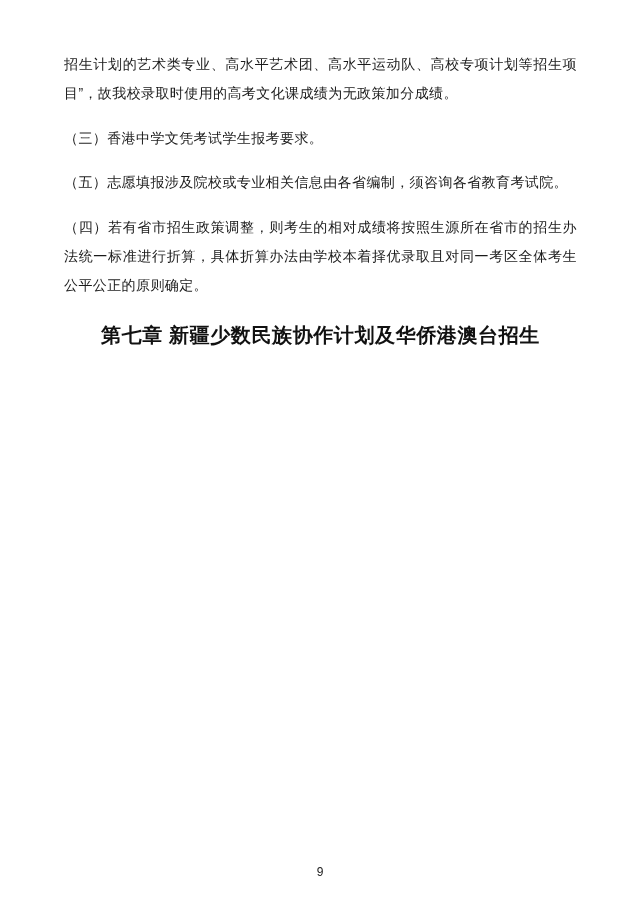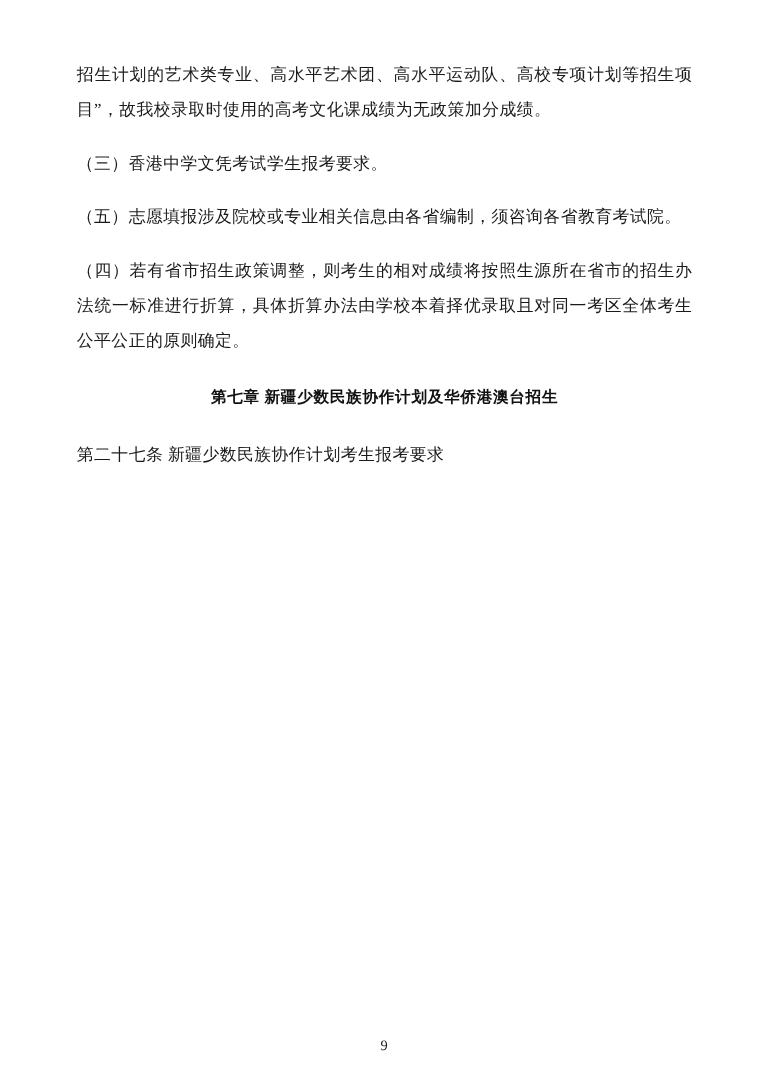--- a/index.html
+++ b/index.html
@@ -7,21 +7,21 @@
   html, body {
     background: #ffffff;
   }
 
   .page {
     position: relative;
     width: 640px;
     height: 905px;
     margin: 0 auto;
     background: #ffffff;
-    font-family: Liberation Serif, serif;
+    font-family: Liberation Sans, sans-serif;
     color: #1a1a1a;
     overflow: hidden;
     border-radius: 17px;
   }
 
   .content {
     position: absolute;
     top: 50px;
     left: 64px;
     right: 63px;
@@ -37,21 +37,21 @@
     font-weight: 400;
   }
 
   .para.article-head {
     margin-top: 6px;
     margin-bottom: 18px;
     text-align: left;
   }
 
   .chapter-heading {
-    font-size: 13px;
+    font-size: 20px;
     font-weight: 700;
     text-align: center;
     letter-spacing: 0.6px;
     margin: 22px 0 26px 0;
     color: #111111;
   }
 
   .page-number {
     position: absolute;
     bottom: 26px;
@@ -68,20 +68,19 @@
 <div class="page">
   <div class="content">
 
     <p class="para">招生计划的艺术类专业、高水平艺术团、高水平运动队、高校专项计划等招生项目”，故我校录取时使用的高考文化课成绩为无政策加分成绩。</p>
     <p class="para">（三）香港中学文凭考试学生报考要求。</p>
     <p class="para">（五）志愿填报涉及院校或专业相关信息由各省编制，须咨询各省教育考试院。</p>
     <p class="para">（四）若有省市招生政策调整，则考生的相对成绩将按照生源所在省市的招生办法统一标准进行折算，具体折算办法由学校本着择优录取且对同一考区全体考生公平公正的原则确定。</p>
 
     <h2 class="chapter-heading">第七章 新疆少数民族协作计划及华侨港澳台招生</h2>
 
-    <p class="para article-head">第二十七条 新疆少数民族协作计划考生报考要求</p>
 
 
 
   </div>
 
   <div class="page-number">9</div>
 </div>
 
 </body></html>

